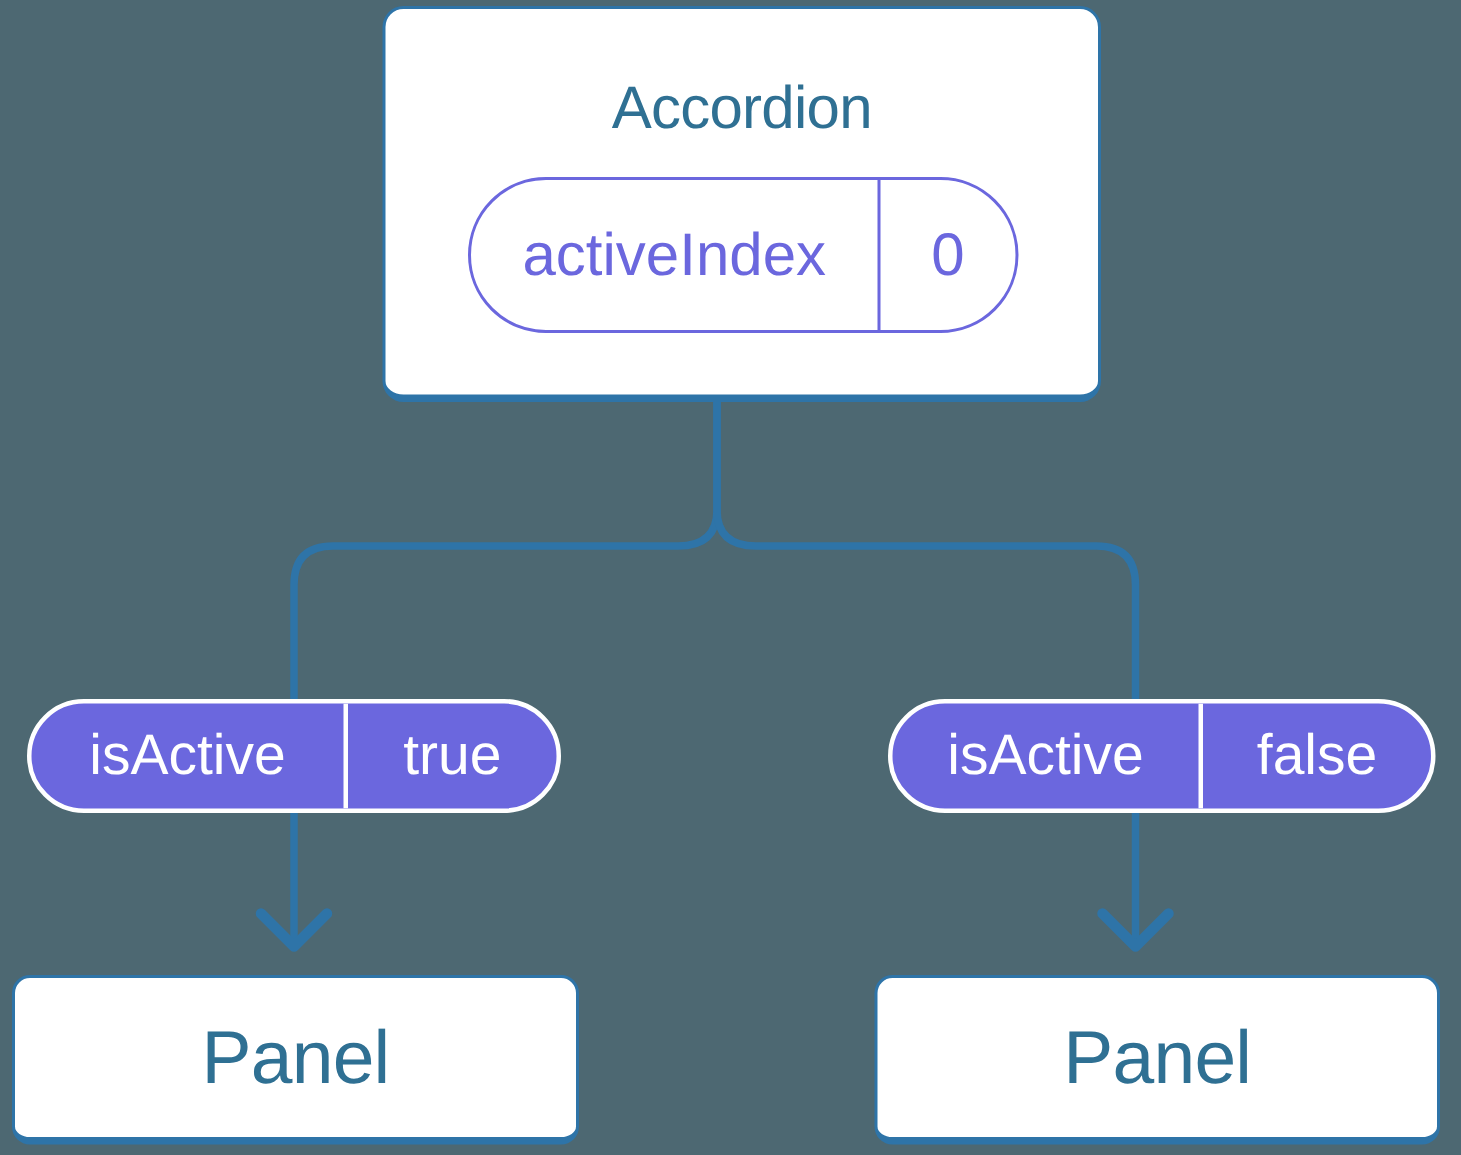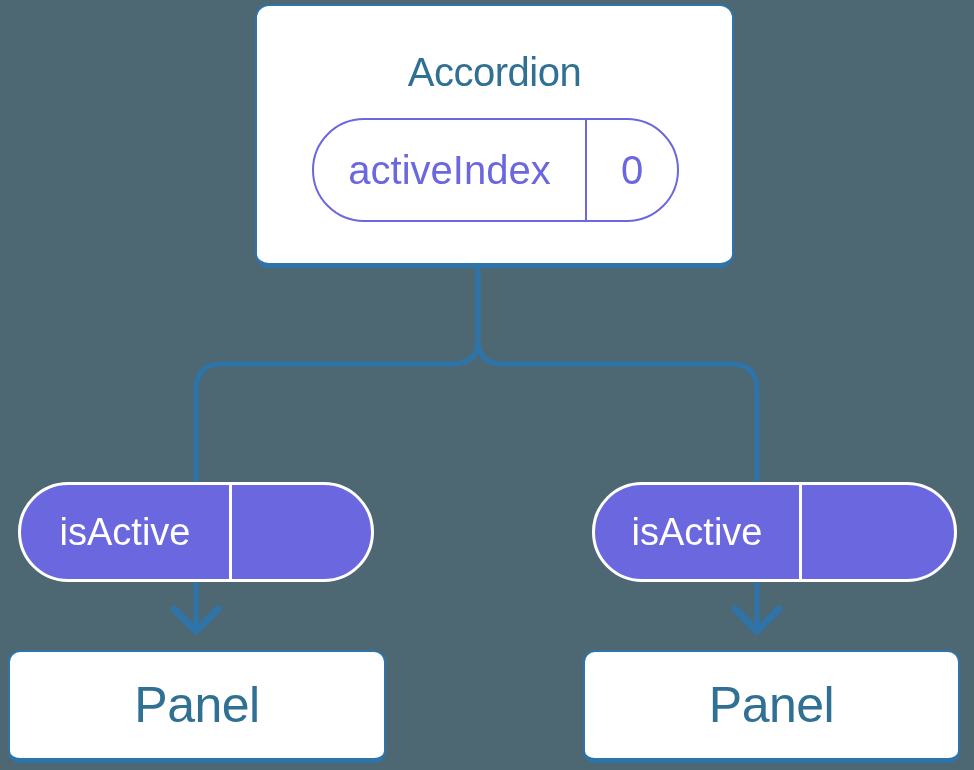--- a/index.html
+++ b/index.html
@@ -50,25 +50,25 @@
     background:var(--card);
     border:2px solid var(--purple);
     color:var(--purple);
     font-size:40px;font-weight:500;
   }
   .state-pill .label-cell{
     flex:0 0 273px;border-right:2px solid var(--purple);
   }
   .state-pill .value-cell{flex:1;}
   .prop-pill{
-    top:466px;height:100px;
+    top:466px;height:76px;
     background:var(--purple);
     border:3px solid var(--pill_text);
     color:var(--pill_text);
-    font-size:38px;font-weight:500;margin-top:16px;
+    font-size:38px;font-weight:500;
   }
   .prop-pill .label-cell{border-right:3px solid var(--pill_text);}
   .prop-pill .value-cell{flex:1;}
   .prop-pill-a{left:18px;width:356px;}
   .prop-pill-a .label-cell{flex:0 0 211px;}
   .prop-pill-b{left:592px;width:365px;}
   .prop-pill-b .label-cell{flex:0 0 207px;}
   .panel-box{
     top:650px;height:113px;border-radius:12px;
     display:flex;align-items:center;justify-content:center;
@@ -93,24 +93,26 @@
 <div class="card root-box">
   <div class="root-title">Accordion</div>
   <div class="pill state-pill">
     <div class="pill-cell label-cell">activeIndex</div>
     <div class="pill-cell value-cell">0</div>
   </div>
 </div>
 
 <div class="pill prop-pill prop-pill-a">
   <div class="pill-cell label-cell">isActive</div>
+  <div class="pill-cell value-cell">true</div>
 </div>
 
 <div class="pill prop-pill prop-pill-b">
   <div class="pill-cell label-cell">isActive</div>
+  <div class="pill-cell value-cell">false</div>
 </div>
 
 <div class="card panel-box panel-box-a">
   <div class="panel-title">Panel</div>
 </div>
 
 <div class="card panel-box panel-box-b">
   <div class="panel-title">Panel</div>
 </div>
 

